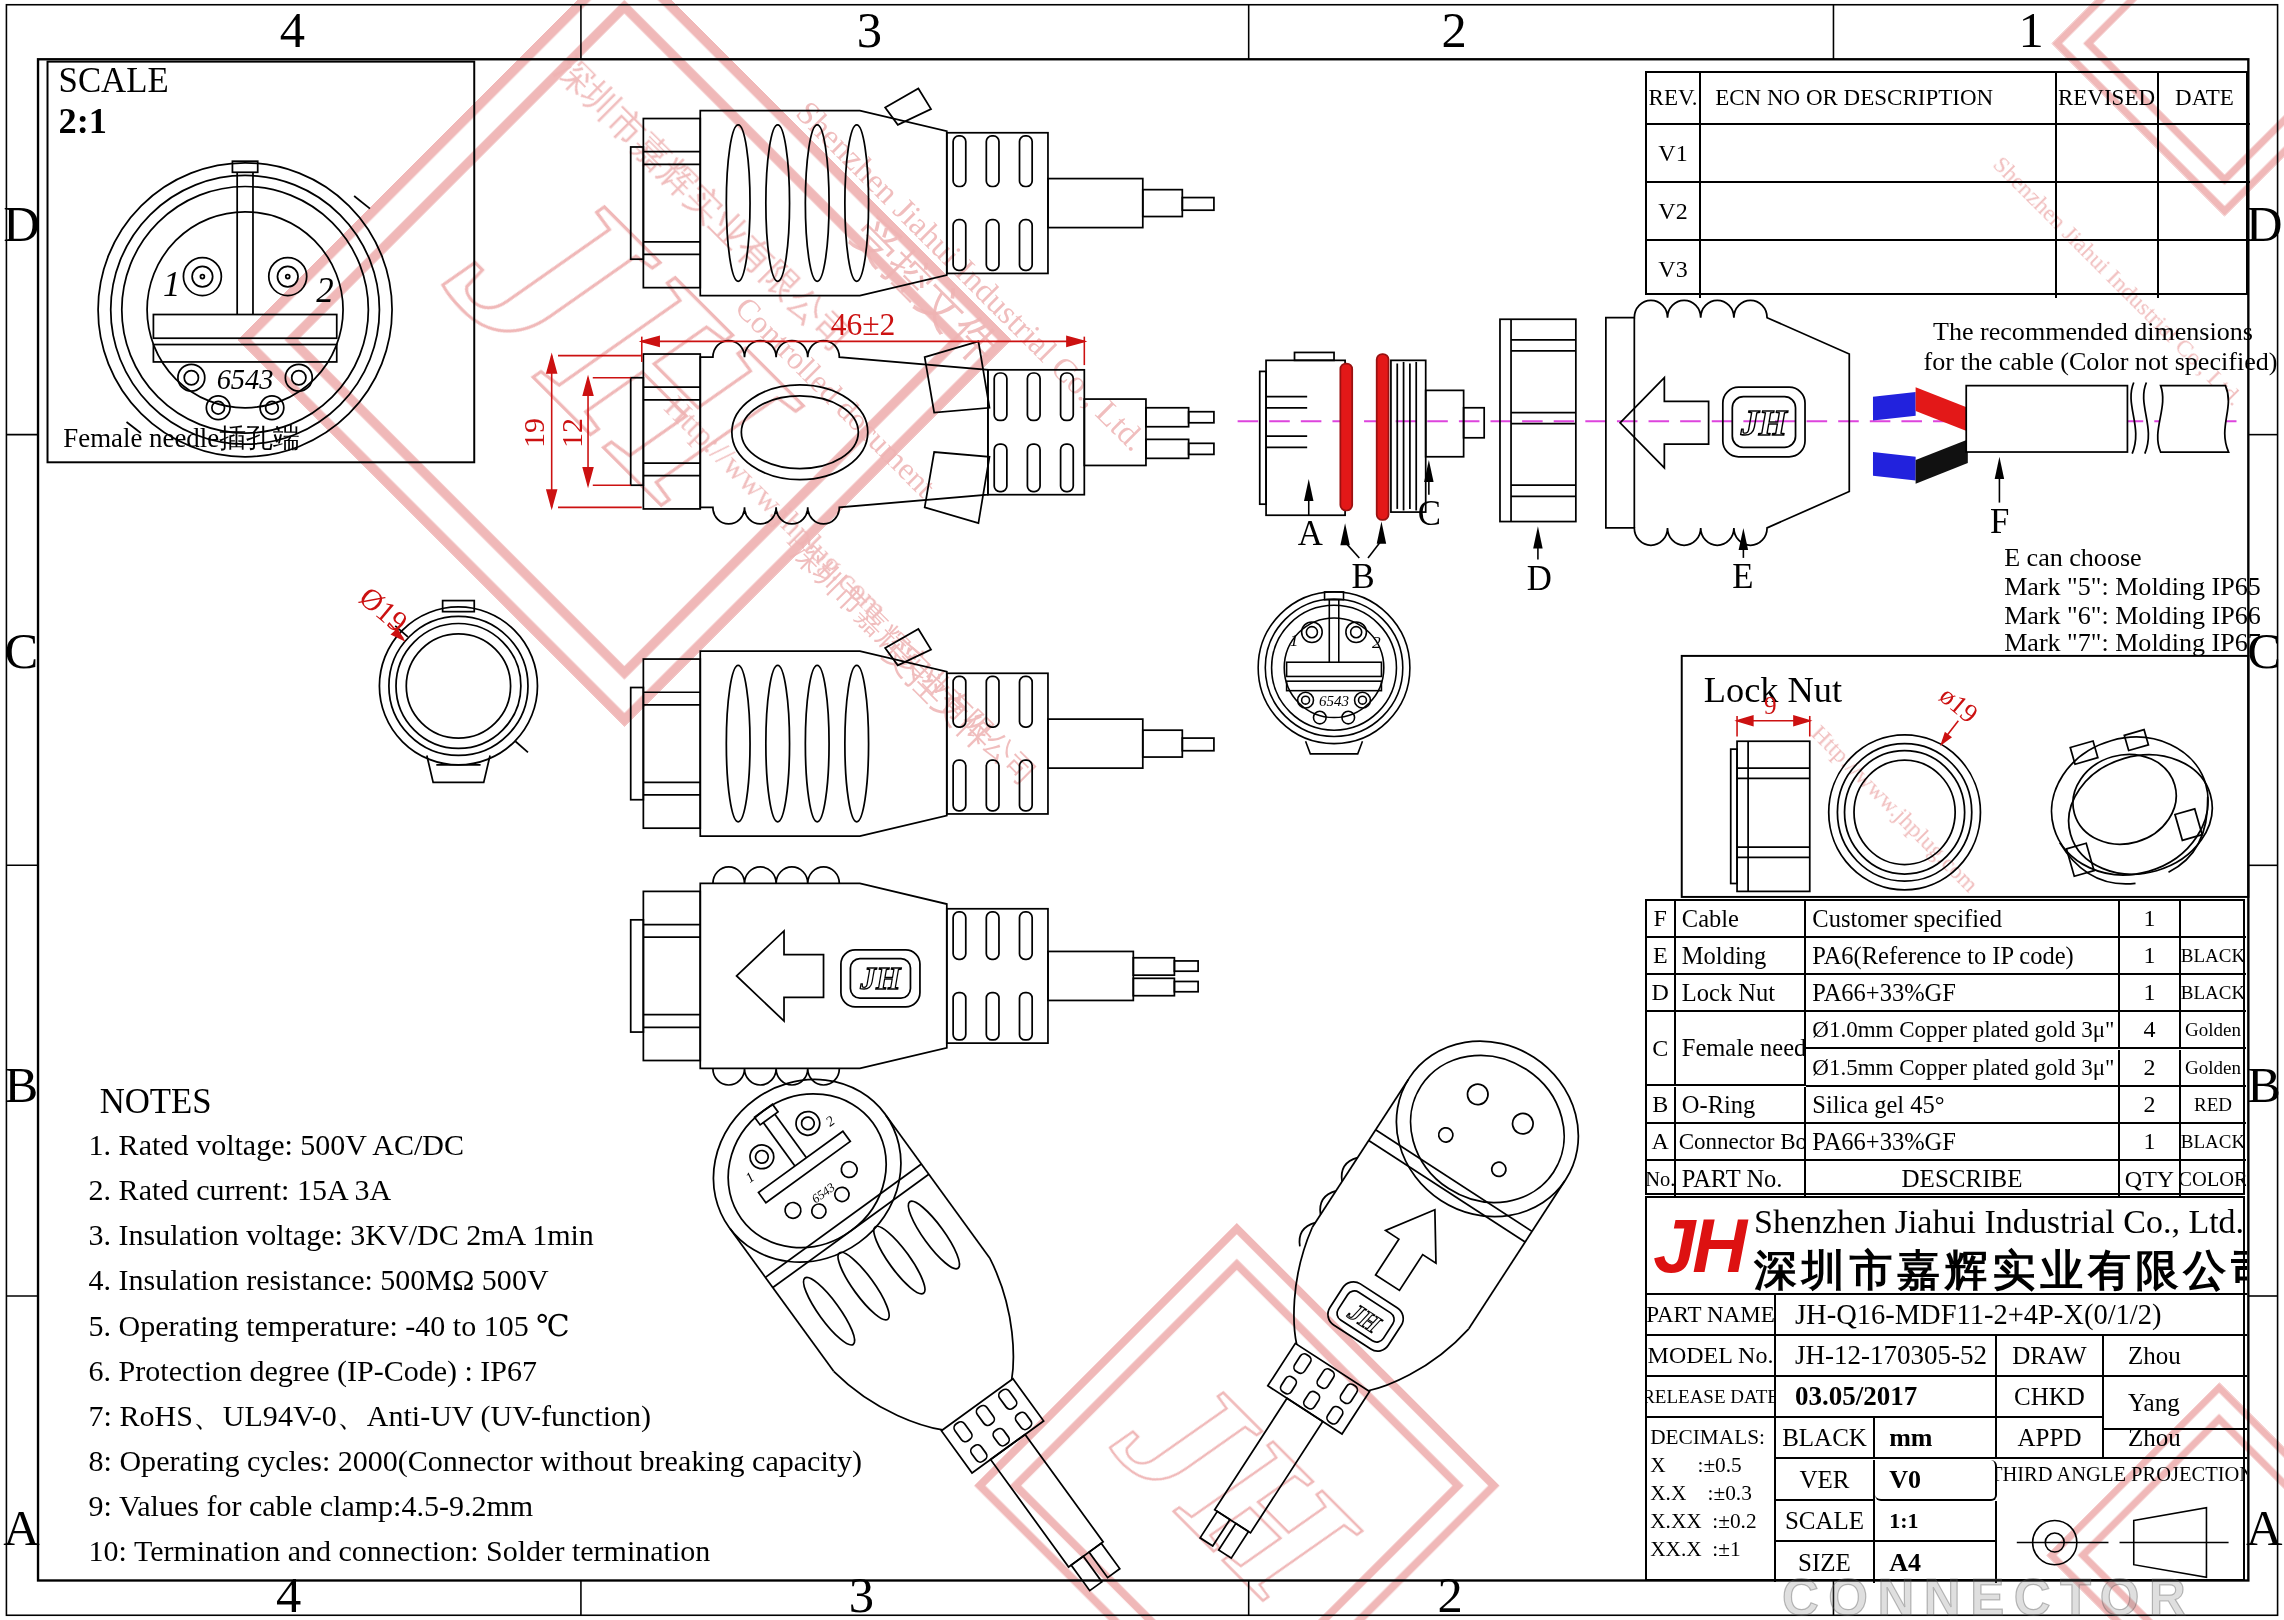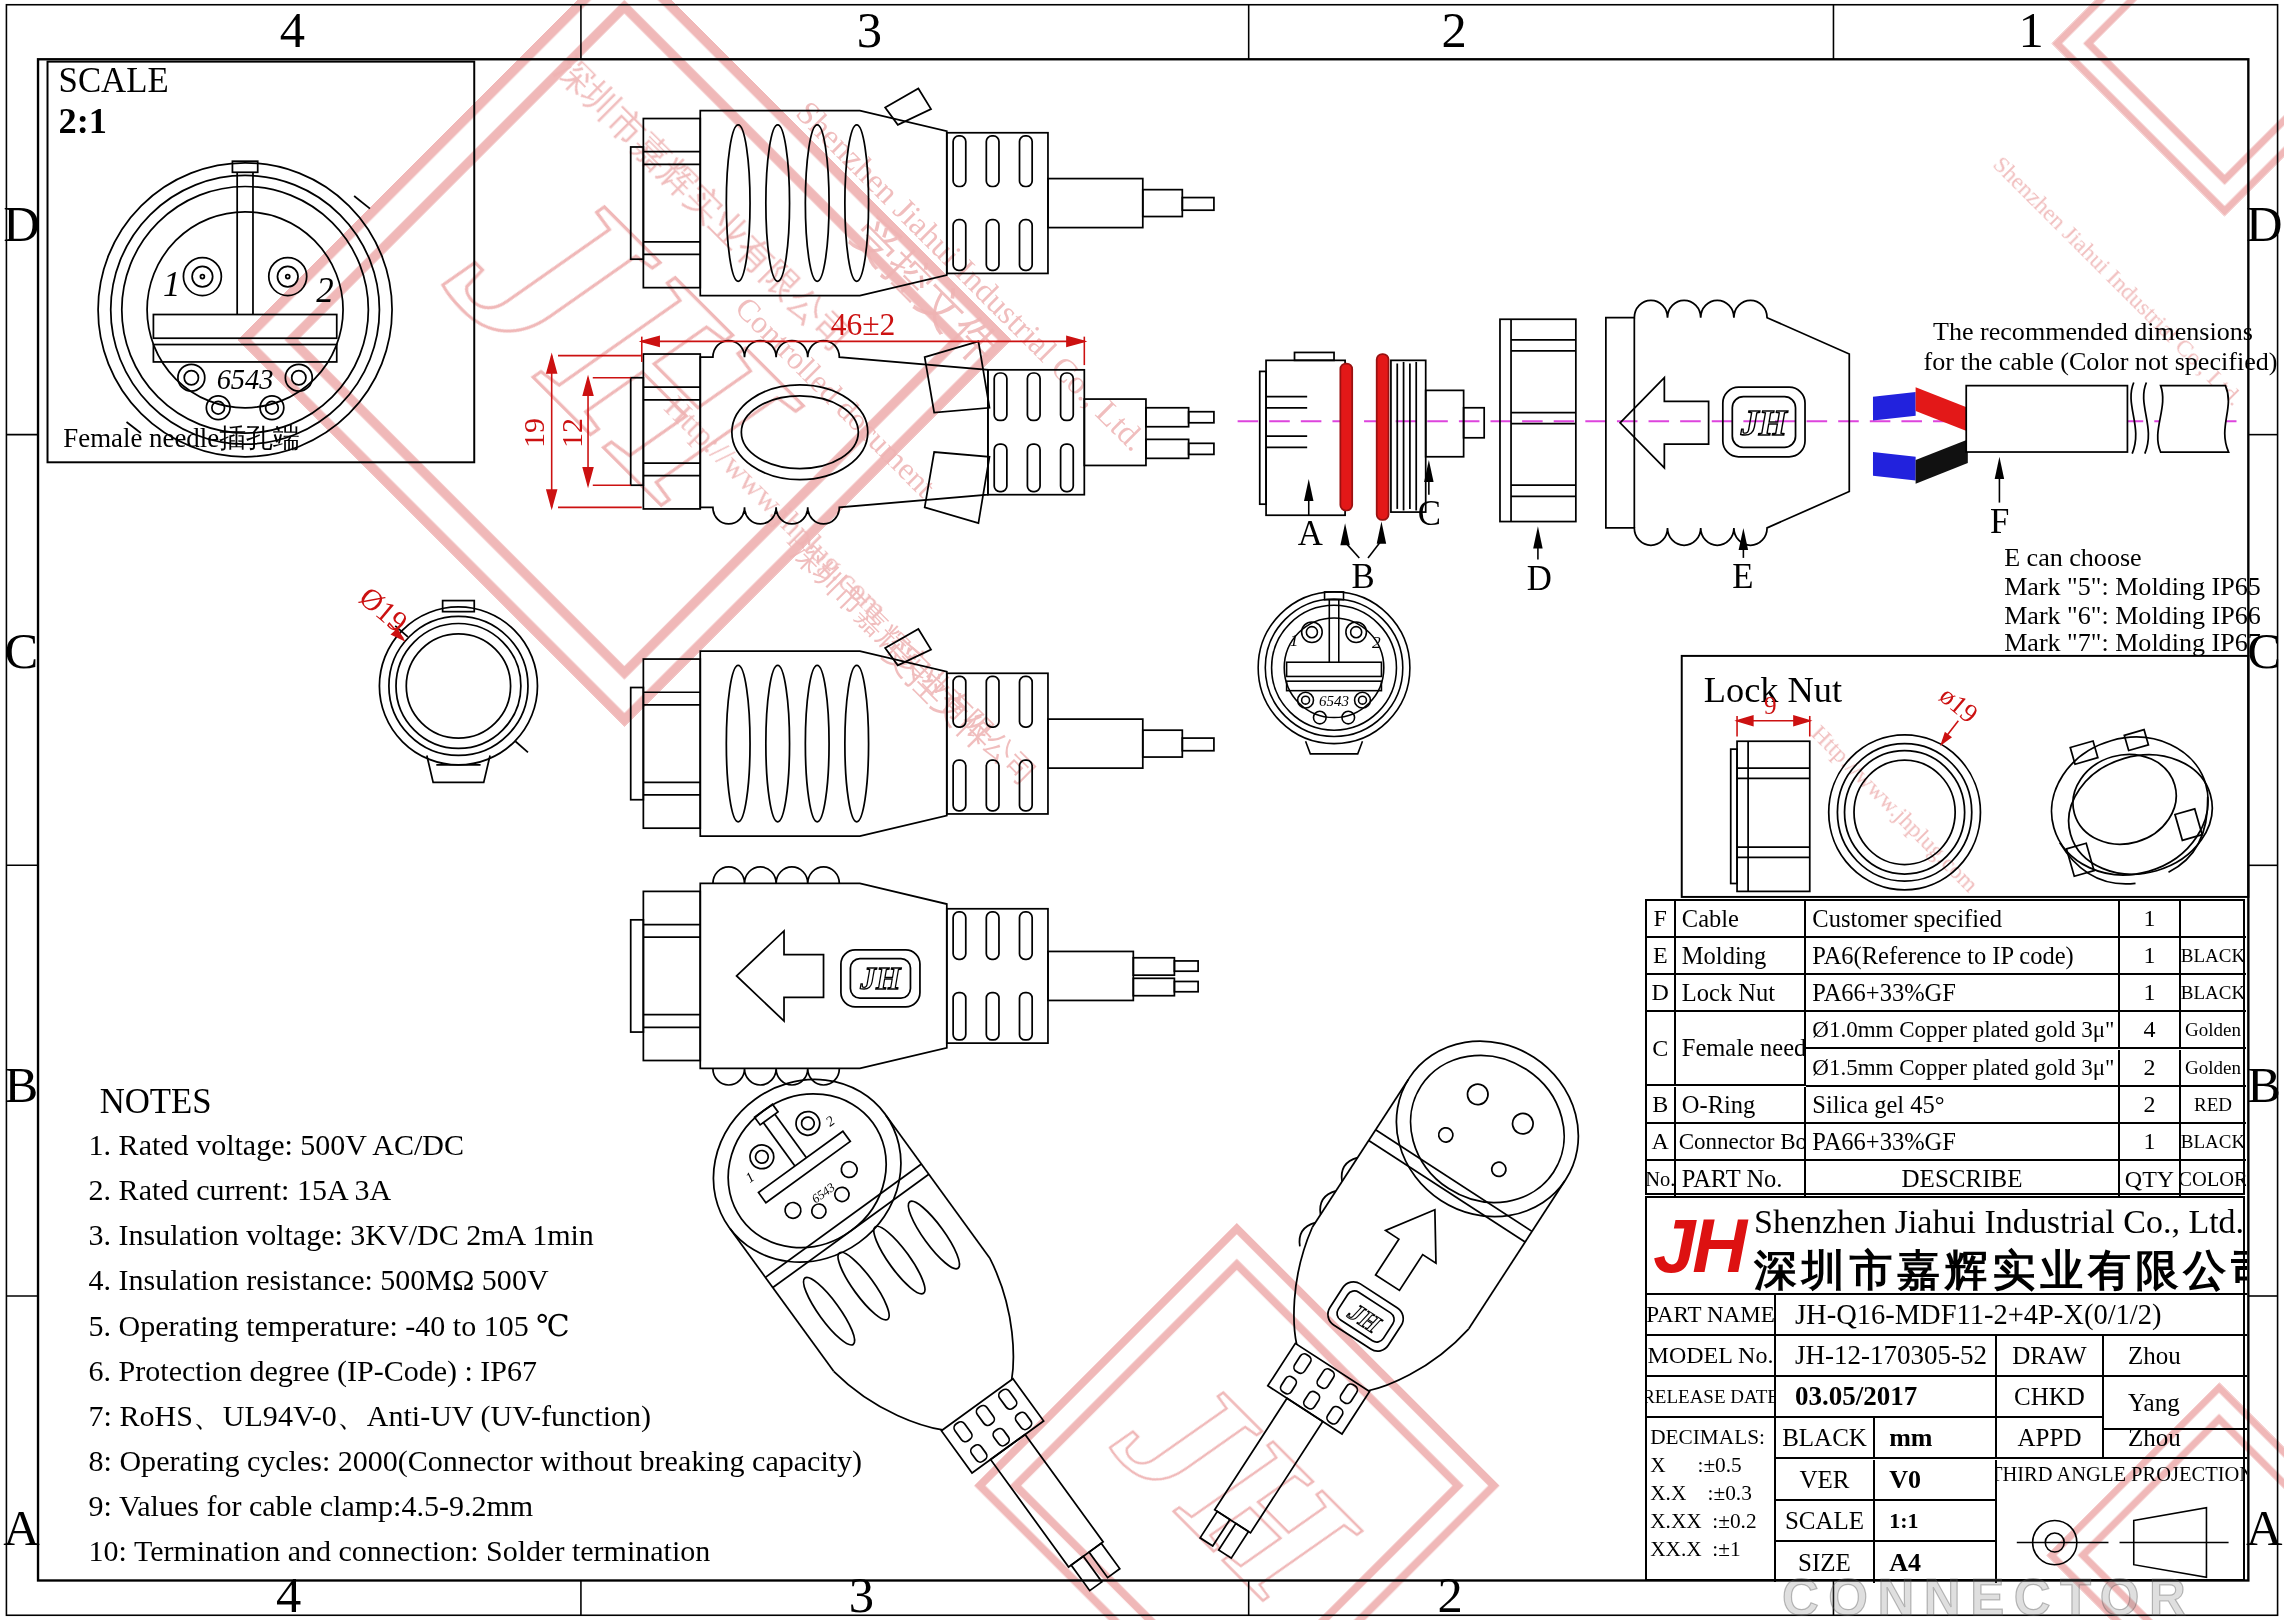--- a/index.html
+++ b/index.html
@@ -488,20 +488,41 @@
 
   <g stroke="#000" fill="none" stroke-width="2">
     <circle cx="2600" cy="1952" r="28"></circle>
         <circle cx="2600" cy="1952" r="12"></circle>
     <line x1="2552" y1="1952" x2="2668" y2="1952"></line>
     <path d="M2700,1924 L2792,1908 V1996 L2700,1980 Z"></path>
     <line x1="2682" y1="1952" x2="2820" y2="1952"></line>
   </g>
 </svg>
 
+<div class="tbl" style="left:1645px;top:71px;width:603px;height:224px;">
+  <div class="c lft" style="left:0;top:0;width:54px;height:52px;font-size:23px;justify-content:center;">REV.</div>
+  <div class="c lft" style="left:54px;top:0;width:356px;height:52px;font-size:23px;padding-left:14.2px;">ECN NO OR DESCRIPTION</div>
+  <div class="c" style="left:409px;top:0;width:103px;height:52px;font-size:23px;">REVISED</div>
+  <div class="c nr" style="left:512px;top:0;width:91px;height:52px;font-size:23px;">DATE</div>
+
+  <div class="c" style="left:0;top:52px;width:54px;height:58px;font-size:24px;">V1</div>
+  <div class="c" style="left:54px;top:52px;width:356px;height:58px;"></div>
+  <div class="c" style="left:409px;top:52px;width:103px;height:58px;"></div>
+  <div class="c nr" style="left:512px;top:52px;width:91px;height:58px;"></div>
+
+  <div class="c" style="left:0;top:110px;width:54px;height:58px;font-size:24px;">V2</div>
+  <div class="c" style="left:54px;top:110px;width:356px;height:58px;"></div>
+  <div class="c" style="left:409px;top:110px;width:103px;height:58px;"></div>
+  <div class="c nr" style="left:512px;top:110px;width:91px;height:58px;"></div>
+
+  <div class="c nb" style="left:0;top:168px;width:54px;height:57px;font-size:24px;">V3</div>
+  <div class="c nb" style="left:54px;top:168px;width:356px;height:57px;"></div>
+  <div class="c nb" style="left:409px;top:168px;width:103px;height:57px;"></div>
+  <div class="c nr nb" style="left:512px;top:168px;width:91px;height:57px;"></div>
+</div>
 
 <div class="tbl" style="left:1645px;top:899px;width:600px;height:296px;">
 
   <div class="c" style="left:0;top:0;width:28.5px;height:37px;font-size:24px;">F</div>
   <div class="c lft" style="left:28.5px;top:0;width:130px;height:37px;font-size:24.5px;padding-left:6.3px;">Cable</div>
   <div class="c lft" style="left:159px;top:0;width:314px;height:37px;font-size:24.5px;padding-left:6.3px;">Customer specified</div>
   <div class="c" style="left:473px;top:0;width:61px;height:37px;font-size:24px;">1</div>
   <div class="c nr" style="left:533px;top:0;width:66px;height:37px;font-size:19px;"></div>
 
   <div class="c" style="left:0;top:37px;width:28.5px;height:37px;font-size:24px;">E</div>
@@ -572,21 +593,21 @@
     <div>X.XX  :±0.2</div>
     <div>XX.X  :±1</div>
   </div>
 
   <div class="c" style="left:129px;top:220px;width:99px;height:41px;font-size:25px;">BLACK</div>
   <div class="c lft" style="left:228px;top:220px;width:122px;height:41px;font-size:26px;font-weight:bold;padding-left:14.2px;">mm</div>
   <div class="c" style="left:350px;top:220px;width:107px;height:41px;font-size:25px;">APPD</div>
   <div class="c nr lft" style="left:457px;top:220px;width:143px;height:41px;font-size:25px;padding-left:24px;">Zhou</div>
 
   <div class="c" style="left:129px;top:262px;width:99px;height:41px;font-size:25px;">VER</div>
-  <div class="c lft" style="left:228px;top:262px;width:122px;height:41px;font-size:26px;font-weight:bold;padding-left:14.2px;">V0</div>
+  <div class="c lft" style="left:228px;top:262px;width:122px;height:41px;font-size:26px;font-weight:bold;padding-left:14.2px;border-radius:6px;">V0</div>
   <div class="c" style="left:129px;top:303px;width:99px;height:41px;font-size:25px;">SCALE</div>
   <div class="c lft" style="left:228px;top:303px;width:122px;height:41px;font-size:22px;font-weight:bold;padding-left:14.2px;">1:1</div>
   <div class="c nb" style="left:129px;top:344px;width:99px;height:41px;font-size:25px;">SIZE</div>
   <div class="c nb lft" style="left:228px;top:344px;width:122px;height:41px;font-size:26px;font-weight:bold;padding-left:14.2px;">A4</div>
 
   <div class="c nr nb" style="left:350px;top:262px;width:250px;height:123px;align-items:flex-start;justify-content:center;">
     <div style="font-size:20.5px;margin-top:3.2px;">THIRD ANGLE PROJECTION</div>
   </div>
 </div>
 

